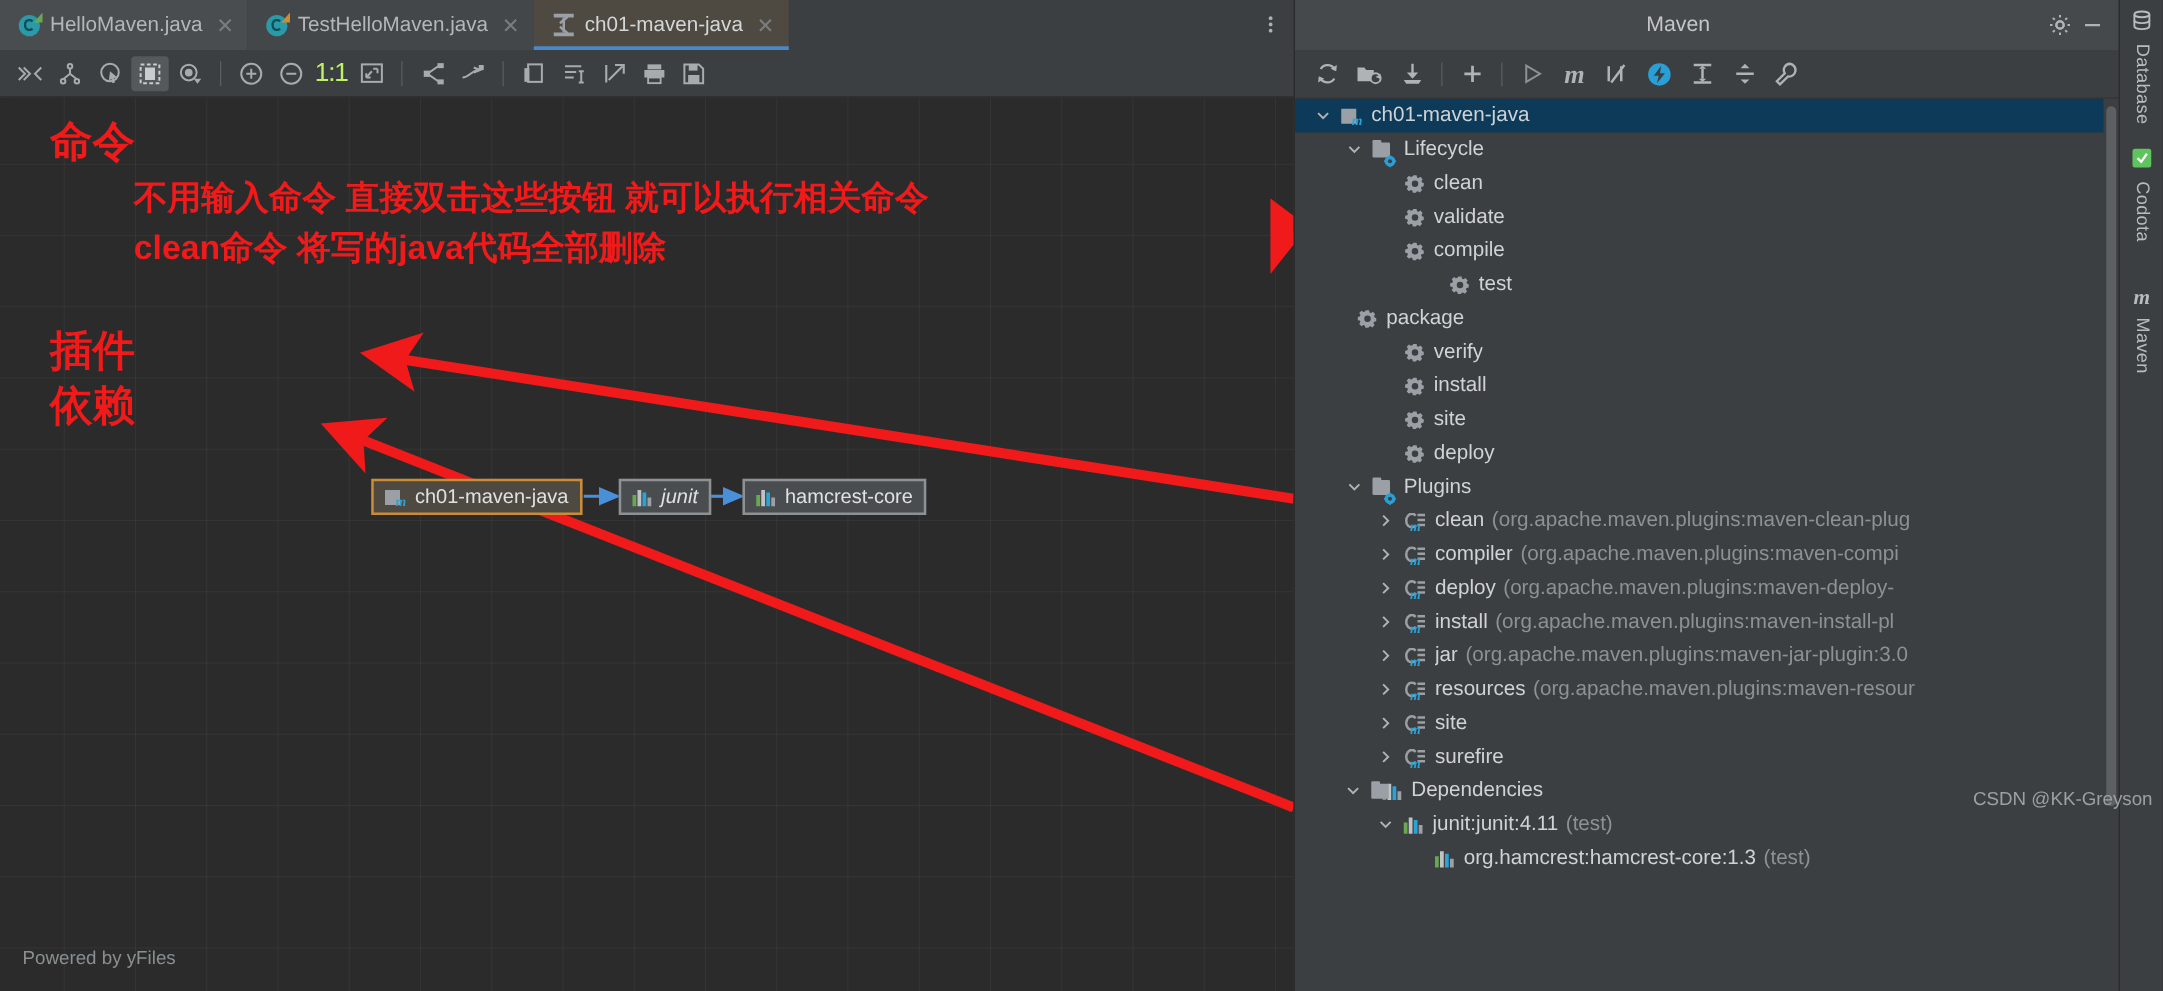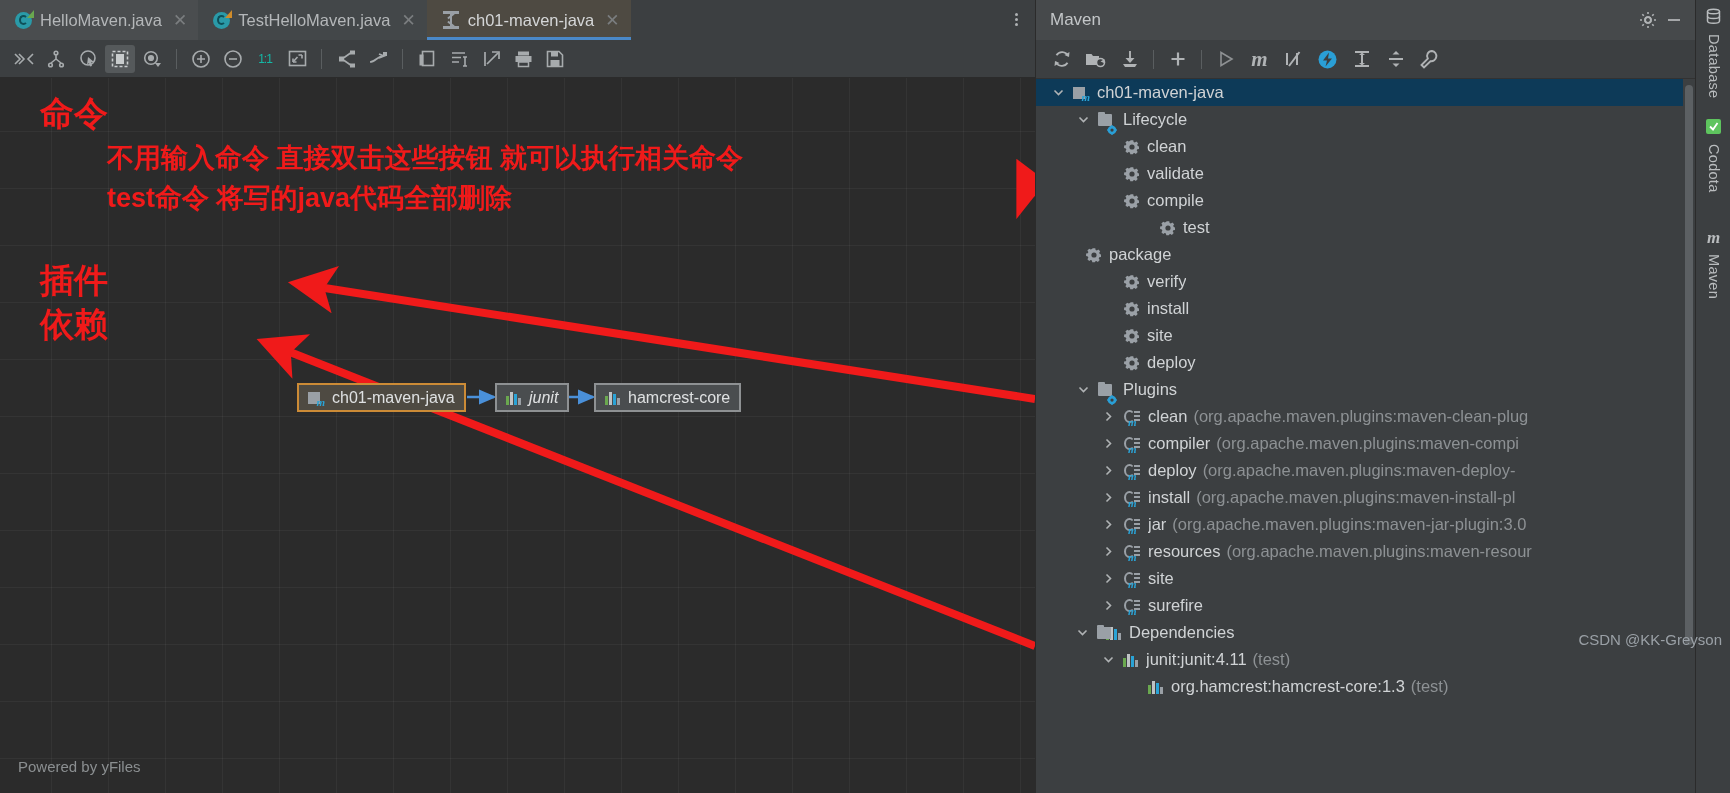--- a/index.html
+++ b/index.html
@@ -1,18 +1,18 @@
 <!DOCTYPE html>
 <html><head>
 <meta charset="utf-8">
 <style>
   * { margin:0; padding:0; box-sizing:border-box; }
   html,body { width:1730px; height:793px; overflow:hidden; background:#3c3f41;
     font-family:"Liberation Sans", sans-serif; }
-  #app { position:relative; width:1730px; height:652px; }
+  #app { position:relative; width:1730px; height:652px;text-align:center; }
 
   
   #left { position:absolute; left:0; top:0; width:1035px; height:793px; background:#3c3f41; }
 
   
   #tabbar { position:relative; height:40px; background:#3c3f41; display:flex; align-items:stretch; }
   .tab { display:flex; align-items:center; gap:7px; padding:0 11px 0 14px; position:relative;
          font-size:16.5px; color:#b4b7b9; cursor:pointer; }
   .tab.inactive1 { background:#4a4d4f; }
   .tab.inactive2 { background:#434749; }
@@ -224,21 +224,21 @@
       </div>
       <div class="tb">
         <svg width="20" height="20" viewBox="0 0 20 20">
             <g stroke="#a7abad" stroke-width="1.6" fill="none">
           <circle cx="10" cy="10" r="8"></circle>
               <path d="M6 10 L14 10"></path>
             </g>
           </svg>
       </div>
       <div class="tb">
-        <span style="font-size:12px;letter-spacing:-1px;color:#14b8a6;font-family:'Liberation Sans',sans-serif;">1:1</span>
+        <span style="font-size:21px;letter-spacing:-1px;color:#bef264;font-family:'Liberation Sans',sans-serif;">1:1</span>
       </div>
       <div class="tb">
         <svg width="19" height="19" viewBox="0 0 19 19">
           <rect x="1.5" y="2.5" width="16" height="14" stroke="#a7abad" stroke-width="1.6" fill="none"></rect>
           <path d="M5 13 L9.5 8" stroke="#a7abad" stroke-width="1.6"></path>
           <path d="M5 13 L5 9.5 M5 13 L8.5 13" stroke="#a7abad" stroke-width="1.6" fill="none"></path>
           <path d="M14 6 L14 9.5 M14 6 L10.5 6" stroke="#a7abad" stroke-width="1.6" fill="none"></path>
           </svg>
       </div>
       <div class="tbsep"></div>
@@ -315,21 +315,21 @@
 
         <line x1="1035" y1="118" x2="1022" y2="92" stroke="#f01a1a" stroke-width="9" marker-end="url(#ah)"></line>
 
         <line x1="1035" y1="321" x2="299" y2="206" stroke="#f01a1a" stroke-width="8" marker-end="url(#ah)"></line>
 
         <line x1="1035" y1="568" x2="267" y2="265" stroke="#f01a1a" stroke-width="8" marker-end="url(#ah)"></line>
       </svg>
 
       <div class="anno" style="left:40px; top:13px; font-size:34px;">命令</div>
       <div class="anno" style="left:107px; top:62px; font-size:27px;">不用输入命令 直接双击这些按钮 就可以执行相关命令</div>
-      <div class="anno" style="left:107px; top:102px; font-size:27px;">test命令 将写的java代码全部删除</div>
+      <div class="anno" style="left:107px; top:102px; font-size:27px;">clean命令 将写的java代码全部删除</div>
       <div class="anno" style="left:40px; top:180px; font-size:34px;">插件</div>
       <div class="anno" style="left:40px; top:224px; font-size:34px;">依赖</div>
 
       <svg width="1035" height="715" style="position:absolute;left:0;top:0;">
         <defs>
           <marker id="bh" markerWidth="7" markerHeight="7" refX="6" refY="3.5" orient="auto">
             <path d="M0,0.5 L7,3.5 L0,6.5 Z" fill="#4a90d9"></path>
           </marker>
         </defs>
         <line x1="467" y1="319" x2="494" y2="319" stroke="#4a90d9" stroke-width="2.5" marker-end="url(#bh)"></line>

